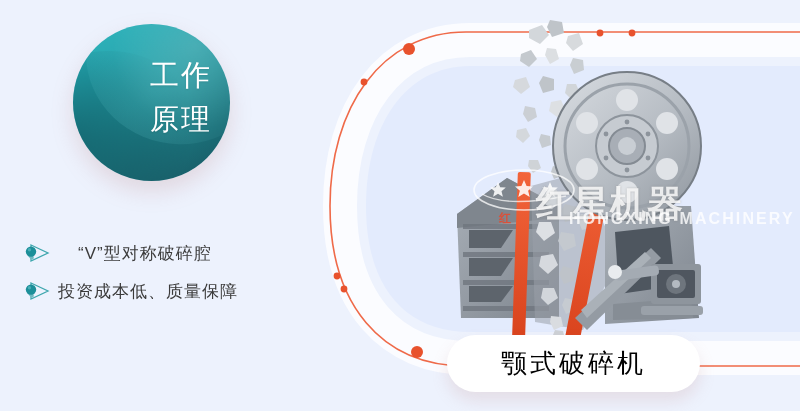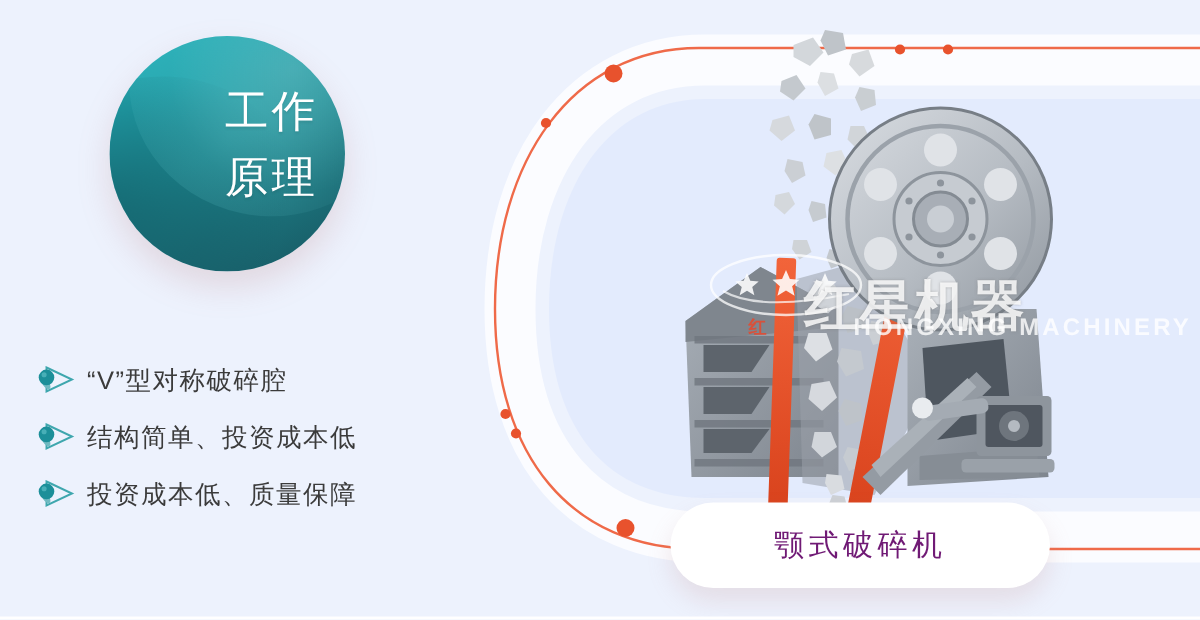--- a/index.html
+++ b/index.html
@@ -90,21 +90,21 @@
     flex: 0 0 30px;
     margin-right: 6px;
   }
   .feature-label {
     font-size: 17px;
     color: #3b3b3b;
     letter-spacing: 1px;
     white-space: nowrap;
     font-family: "Liberation Sans", "DejaVu Sans", sans-serif;
   }
-  .feature-row.indent .feature-label { margin-left: 0; text-align: center; }
+  .feature-row.indent .feature-label { margin-left: 20px; text-align: center; }
 
   
   #machine-art {
     position: absolute;
     left: 455px;
     top: 18px;
     width: 260px;
     height: 330px;
   }
   #machine-art svg { display: block; }
@@ -154,22 +154,22 @@
     width: 253px;
     height: 57px;
     border-radius: 30px;
     background: #ffffff;
     box-shadow: 0 9px 16px rgba(196,140,140,0.20);
     display: flex;
     align-items: center;
     justify-content: center;
   }
   #caption-text {
-    font-size: 20px;
-    color: #701a75;
+    font-size: 26px;
+    color: #000000;
     letter-spacing: 3px;
     white-space: nowrap;
   }
 </style>
 </head>
 <body>
 
 <div id="stage">
 
   <svg id="track-svg" viewBox="0 0 800 413">
@@ -226,31 +226,20 @@
         <svg width="30" height="20" viewBox="0 0 30 20">
           <path d="M 9 2 L 26 10 L 9 18 Z" fill="none" stroke="#3fa7ae" stroke-width="1.3"></path>
           <ellipse cx="8.5" cy="12.5" rx="2.2" ry="4.6" fill="#6fb9c0" transform="rotate(-34 8.5 12.5)"></ellipse>
           <circle cx="9" cy="8.6" r="5.2" fill="#1c8f99"></circle>
           <circle cx="7.4" cy="6.8" r="1.7" fill="#57bac2" opacity="0.75"></circle>
         </svg>
       </span>
       <span class="feature-label">“V”型对称破碎腔</span>
     </div>
 
-    <div class="feature-row">
-      <span class="feature-bullet">
-        <svg width="30" height="20" viewBox="0 0 30 20">
-          <path d="M 9 2 L 26 10 L 9 18 Z" fill="none" stroke="#3fa7ae" stroke-width="1.3"></path>
-          <ellipse cx="8.5" cy="12.5" rx="2.2" ry="4.6" fill="#6fb9c0" transform="rotate(-34 8.5 12.5)"></ellipse>
-          <circle cx="9" cy="8.6" r="5.2" fill="#1c8f99"></circle>
-          <circle cx="7.4" cy="6.8" r="1.7" fill="#57bac2" opacity="0.75"></circle>
-        </svg>
-      </span>
-      <span class="feature-label">结构简单、投资成本低</span>
-    </div>
 
     <div class="feature-row">
       <span class="feature-bullet">
         <svg width="30" height="20" viewBox="0 0 30 20">
           <path d="M 9 2 L 26 10 L 9 18 Z" fill="none" stroke="#3fa7ae" stroke-width="1.3"></path>
           <ellipse cx="8.5" cy="12.5" rx="2.2" ry="4.6" fill="#6fb9c0" transform="rotate(-34 8.5 12.5)"></ellipse>
           <circle cx="9" cy="8.6" r="5.2" fill="#1c8f99"></circle>
           <circle cx="7.4" cy="6.8" r="1.7" fill="#57bac2" opacity="0.75"></circle>
         </svg>
       </span>

